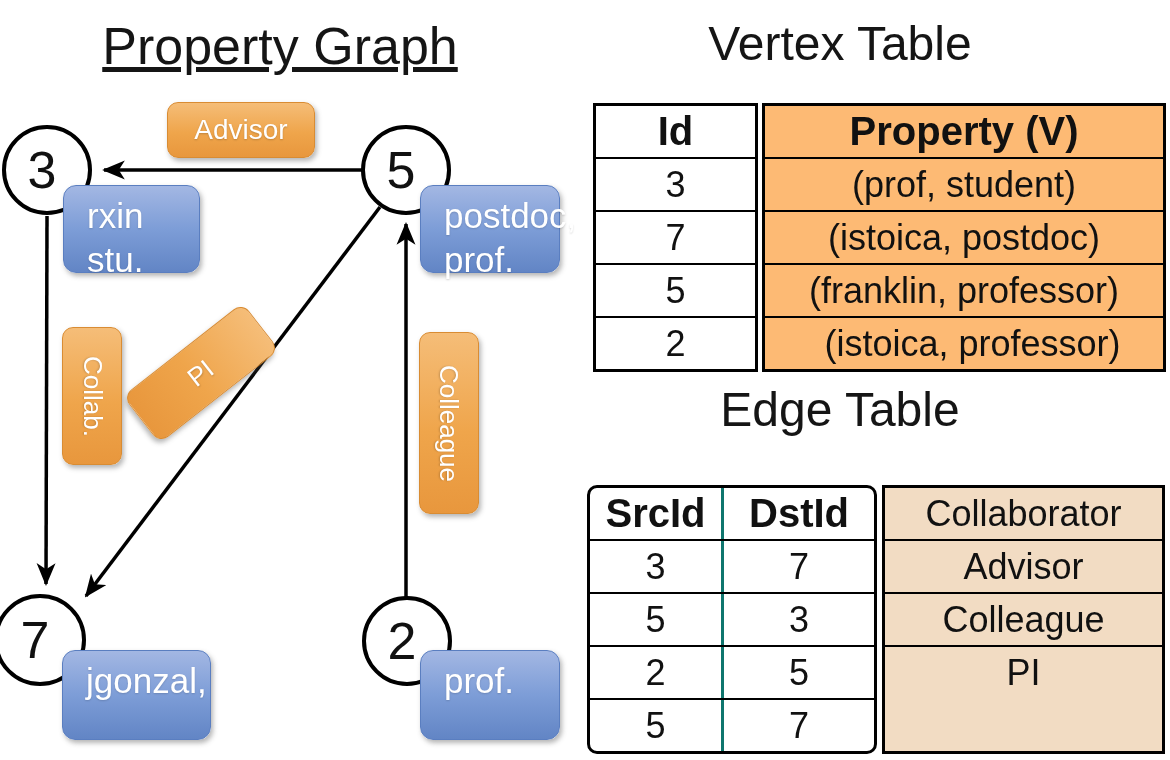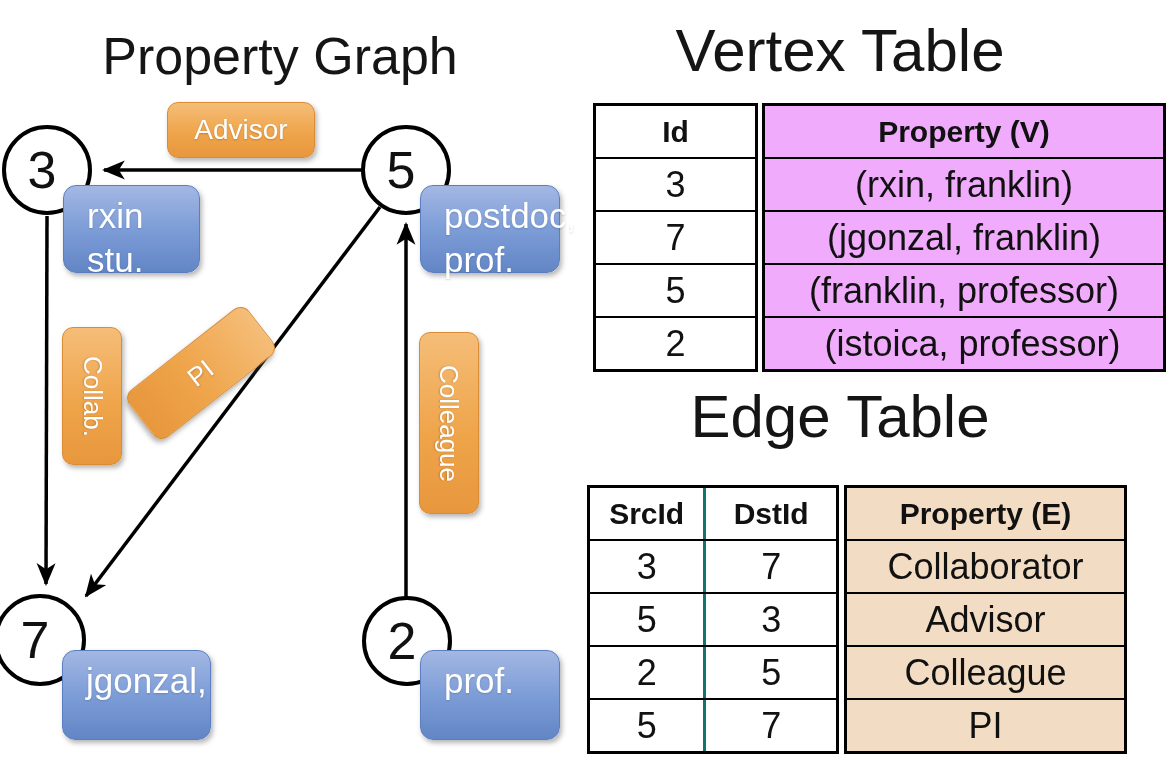--- a/index.html
+++ b/index.html
@@ -5,21 +5,21 @@
   html,body{margin:0;padding:0;background:#fff;}
   #app{
     position:relative;width:1170px;height:760px;background:#fff;overflow:hidden;
     font-family:"Liberation Sans","DejaVu Sans",sans-serif;color:#111;
   }
   .abs{position:absolute;}
   .title{
     font-size:52px;font-weight:400;letter-spacing:0px;color:#151515;
     text-align:center;white-space:nowrap;
   }
-  .ttitle{font-size:60px;}
+  .ttitle{font-size:48px;}
   
   .node{
     position:absolute;background:#fff;border:4px solid #000;border-radius:50%;
     display:flex;align-items:center;justify-content:center;z-index:3;
   }
   .node span{font-size:52px;font-weight:400;color:#111;padding-right:10px;line-height:1;}
   
   .obox{
     position:absolute;border-radius:11px;z-index:2;
     background:linear-gradient(180deg,#f5bd78 0%,#efa54b 55%,#e8973d 100%);
@@ -46,31 +46,31 @@
   #edges{position:absolute;left:0;top:0;z-index:1;}
   
   .tblwrap{position:absolute;display:flex;}
   .sub{border:3px solid #000;box-sizing:border-box;background:#fff;}
   .row{display:flex;border-top:2px solid #000;}
   .row:first-child{border-top:none;}
   .cell{
     display:flex;align-items:center;justify-content:center;
     height:51px;box-sizing:border-box;font-size:36px;color:#111;
   }
-  .hcell{font-weight:700;font-size:30px;}
-  .vshade{background:#f0abfc;}
+  .hcell{font-weight:700;font-size:40px;}
+  .vshade{background:#fdba74;}
   .eshade{background:#f2dcc3;}
   .divider{border-left:3px solid #0f766e;}
 </style>
 </head>
 <body>
 
 <div id="app">
 
-  <div class="abs title" style="left:30px;top:26px;width:500px;">Property Graph</div>
+  <div class="abs title" style="left:30px;top:16px;width:500px;text-decoration:underline;">Property Graph</div>
 
   <svg id="edges" width="585" height="760" viewBox="0 0 585 760">
     <defs>
       <marker id="arr" viewBox="0 0 12 10" refX="11" refY="5" markerWidth="6.5" markerHeight="5.5" orient="auto">
         <path d="M0,0 L12,5 L0,10 L3.2,5 Z" fill="#000"></path>
       </marker>
     </defs>
     <path d="M362,170 L104,170" stroke="#000" stroke-width="3.5" fill="none" marker-end="url(#arr)"></path>
     <path d="M47,216 L46,584" stroke="#000" stroke-width="3.5" fill="none" marker-end="url(#arr)"></path>
     <path d="M380,207 L86,596" stroke="#000" stroke-width="3.5" fill="none" marker-end="url(#arr)"></path>
@@ -136,38 +136,38 @@
         </div>
       <div class="row">
           <div class="cell" style="width:159px;">2</div>
         </div>
     </div>
     <div class="sub vshade" style="width:404px;">
       <div class="row">
           <div class="cell hcell" style="width:398px;">Property (V)</div>
         </div>
       <div class="row">
-          <div class="cell" style="width:398px;">(rxin, franklin)</div>
-        </div>
-      <div class="row">
-          <div class="cell" style="width:398px;">(jgonzal, franklin)</div>
+          <div class="cell" style="width:398px;">(prof, student)</div>
+        </div>
+      <div class="row">
+          <div class="cell" style="width:398px;">(istoica, postdoc)</div>
         </div>
       <div class="row">
           <div class="cell" style="width:402px;">(franklin, professor)</div>
         </div>
       <div class="row">
           <div class="cell" style="width:398px;padding-left:17px;">(istoica, professor)</div>
         </div>
     </div>
   </div>
 
   <div class="abs title ttitle" style="left:585px;top:382px;width:510px;">Edge Table</div>
 
   <div class="tblwrap" style="left:587px;top:485px;gap:5px;">
-    <div class="sub" style="width:252px;">
+    <div class="sub" style="width:290px;border-radius:10px;">
       <div class="row">
         <div class="cell hcell" style="width:131px;">SrcId</div>
         <div class="cell hcell divider" style="width:153px;">DstId</div>
       </div>
       <div class="row">
         <div class="cell" style="width:131px;">3</div>
         <div class="cell divider" style="width:153px;">7</div>
       </div>
       <div class="row">
         <div class="cell" style="width:131px;">5</div>
@@ -177,23 +177,20 @@
         <div class="cell" style="width:131px;">2</div>
         <div class="cell divider" style="width:153px;">5</div>
       </div>
       <div class="row">
         <div class="cell" style="width:131px;">5</div>
         <div class="cell divider" style="width:153px;">7</div>
       </div>
     </div>
     <div class="sub eshade" style="width:283px;">
       <div class="row">
-          <div class="cell hcell" style="width:277px;">Property (E)</div>
-        </div>
-      <div class="row">
           <div class="cell" style="width:277px;">Collaborator</div>
         </div>
       <div class="row">
           <div class="cell" style="width:277px;">Advisor</div>
         </div>
       <div class="row">
           <div class="cell" style="width:277px;">Colleague</div>
         </div>
       <div class="row">
           <div class="cell" style="width:277px;">PI</div>

